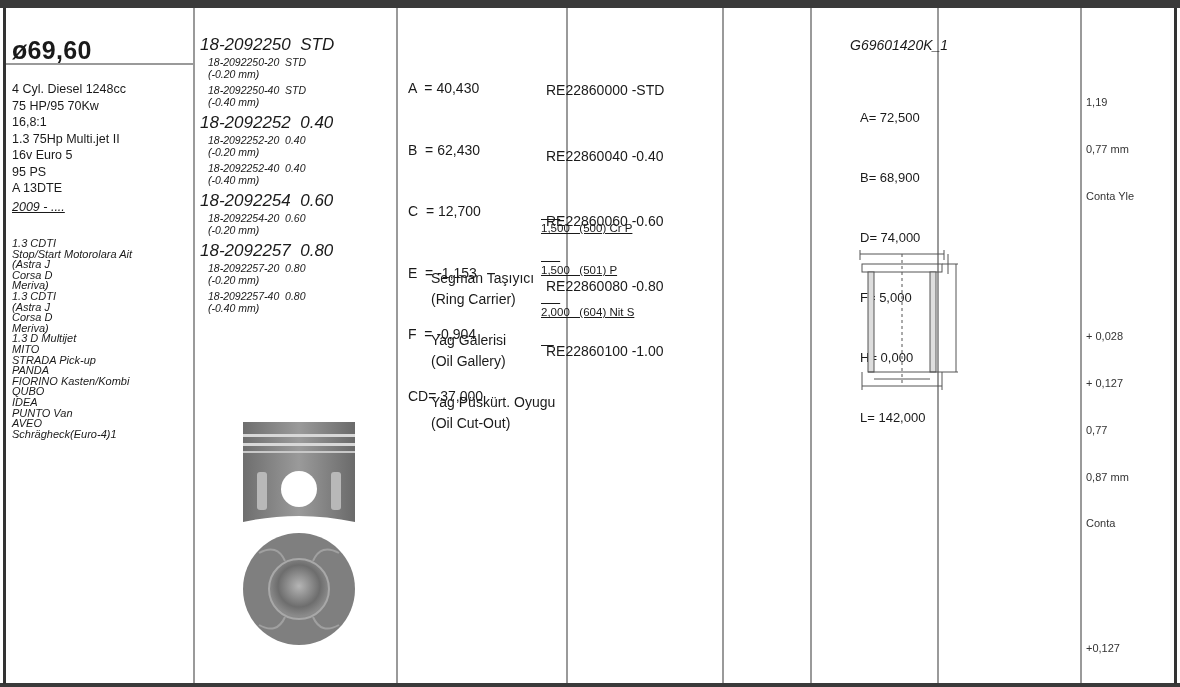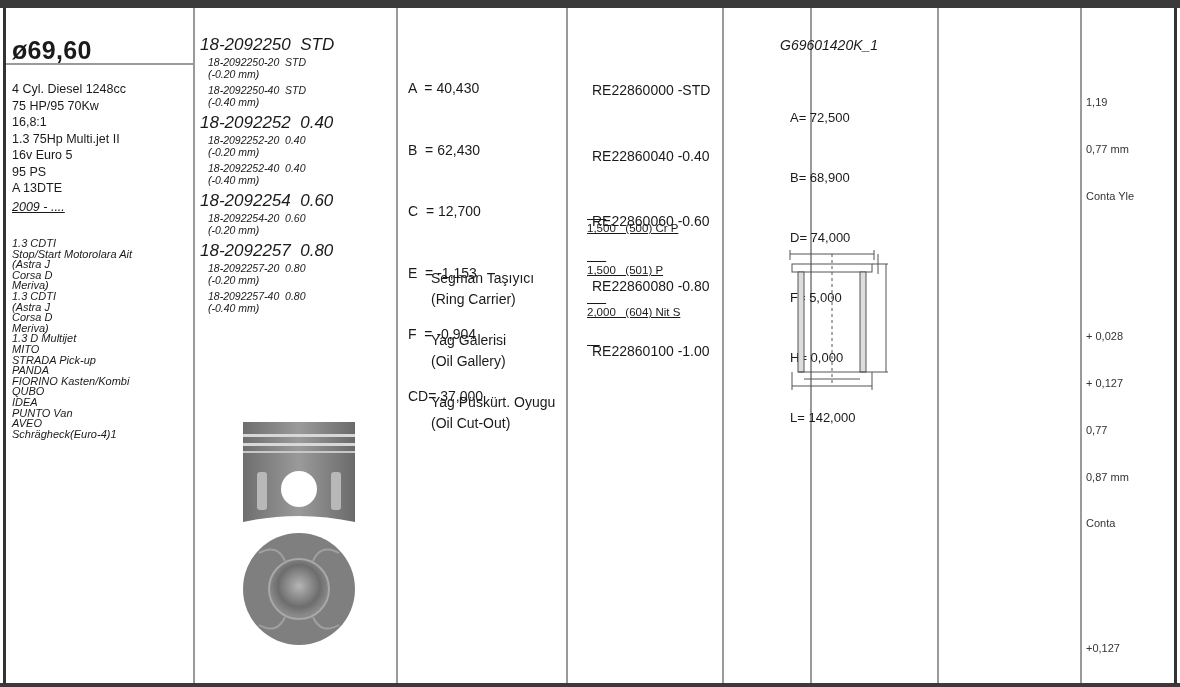--- a/index.html
+++ b/index.html
@@ -10,23 +10,23 @@
   .botbar { position:absolute; left:0; top:683px; width:1180px; height:4px; background:#3a3a3a; }
   .lborder { position:absolute; left:3px; top:8px; width:3px; height:676px; background:#333; }
   .rborder { position:absolute; left:1174px; top:8px; width:3px; height:676px; background:#333; }
   .col { position:absolute; top:8px; height:675px; }
   .vline { position:absolute; top:8px; width:2px; height:675px; background:#9a9a9a; }
   .hline { position:absolute; height:2px; background:#9a9a9a; }
 
   .c1 { left:6px; width:187px; }
   .c2 { left:195px; width:201px;padding-left:33px; }
   .c3 { left:398px; width:168px; }
-  .c4 { left:584px; width:168px; }
+  .c4 { left:538px; width:168px; }
   .c5 { left:724px; width:86px; }
-  .c6 { left:776px; width:145px;padding-left:24px; }
+  .c6 { left:846px; width:145px;padding-left:24px; }
   .c7 { left:939px; width:141px; }
   .c8 { left:1082px; width:92px; }
 
   .diam { position:absolute; left:6px; top:28px; font-size:25px; font-weight:bold; letter-spacing:0.3px; }
   .spec { position:absolute; left:6px; top:73px; font-size:12.5px; line-height:16.5px; }
   .spec .yr { text-decoration:underline; font-style:italic; }
   .apps { position:absolute; left:6px; top:230px; font-size:11px; line-height:10.6px; font-style:italic; }
 
   .pn-main { font-style:italic; font-size:17px; line-height:22px; white-space:pre; }
   .pn-sub { font-style:italic; font-size:10.5px; line-height:12px; padding-left:8px; white-space:pre; margin-bottom:4px; }

